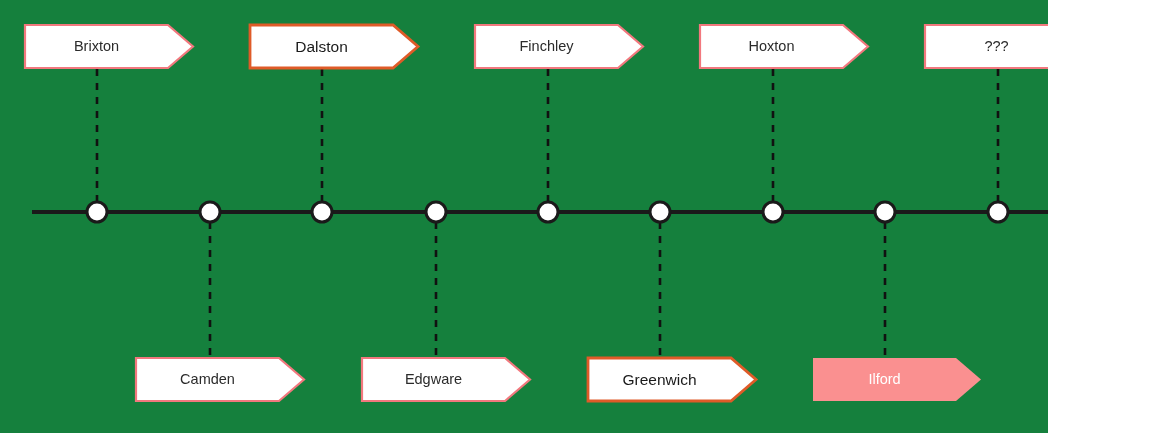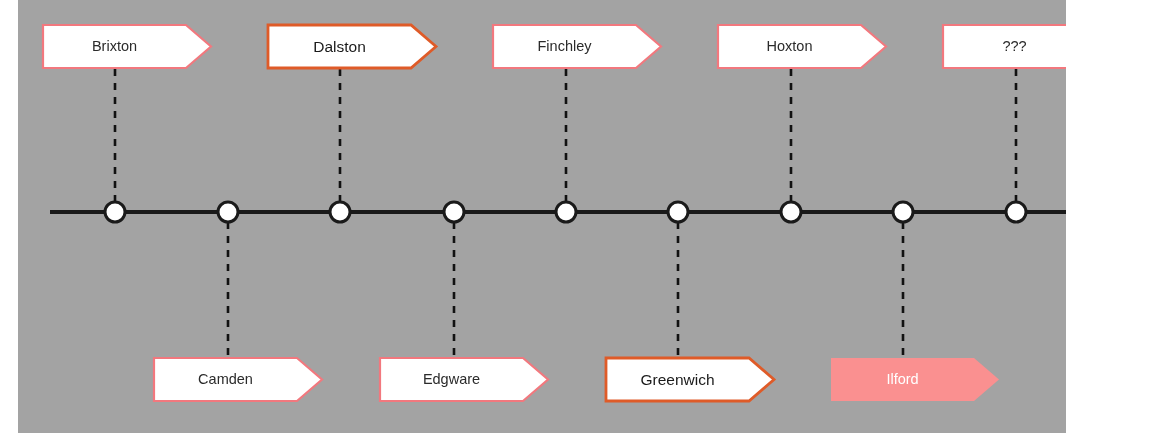--- a/index.html
+++ b/index.html
@@ -8,23 +8,22 @@
     padding: 0;
     background: #ffffff;
   }
   body {
     font-family: "Liberation Sans", sans-serif;
   }
   #stage {
     position: relative;
     width: 1048px;
     height: 433px;
-    background: #a3a3a3;
+    background: #15803d;
     overflow: hidden;
-    margin-left: 18px;
   }
   #stage svg.layer {
     position: absolute;
     left: 0;
     top: 0;
     width: 1150px;
     height: 433px;
     display: block;
   }
   .axis-line {

